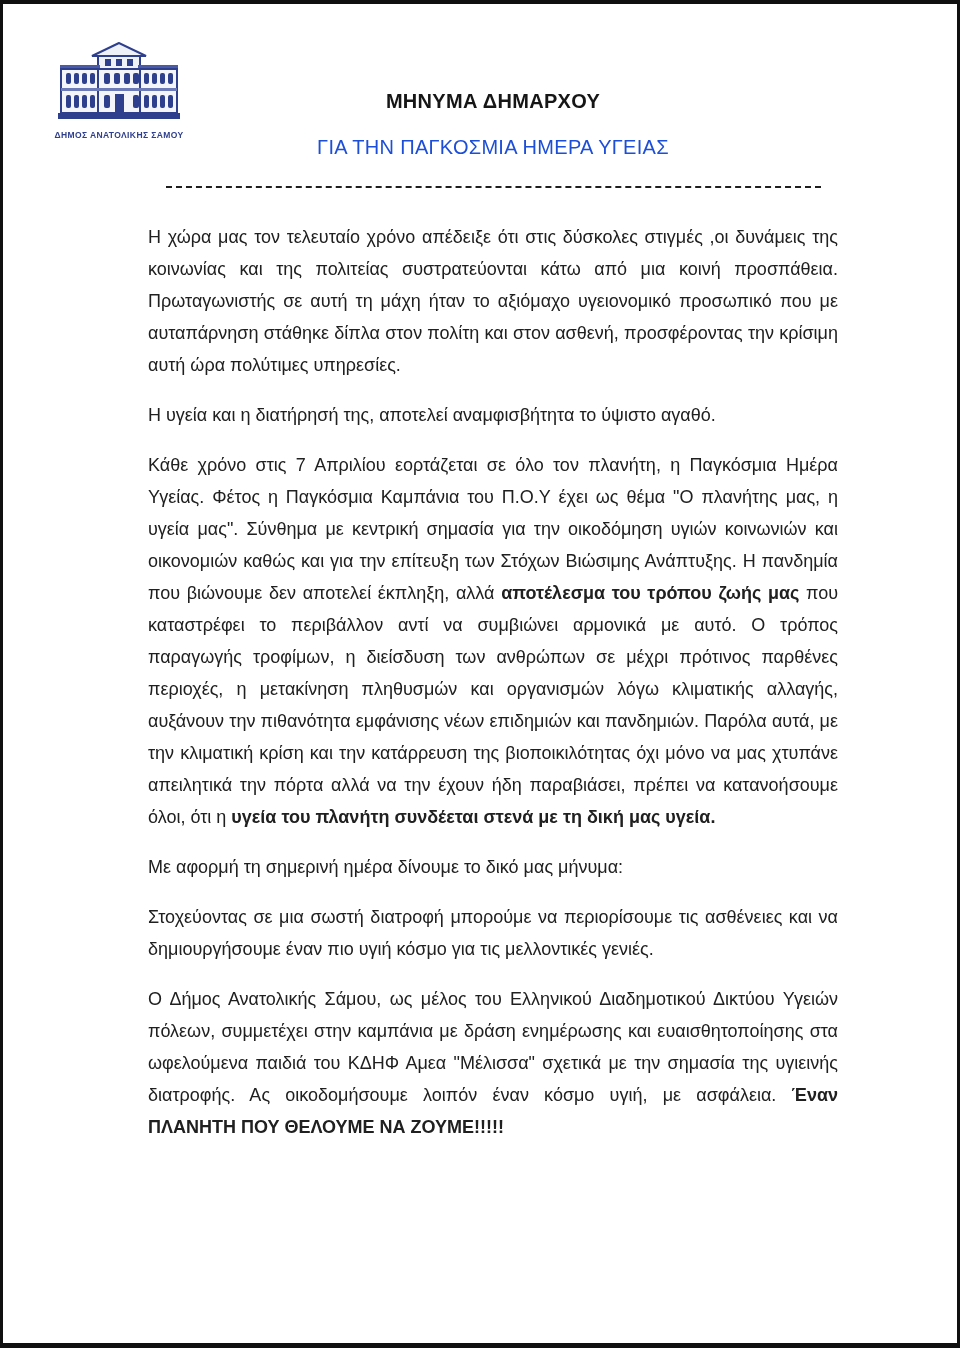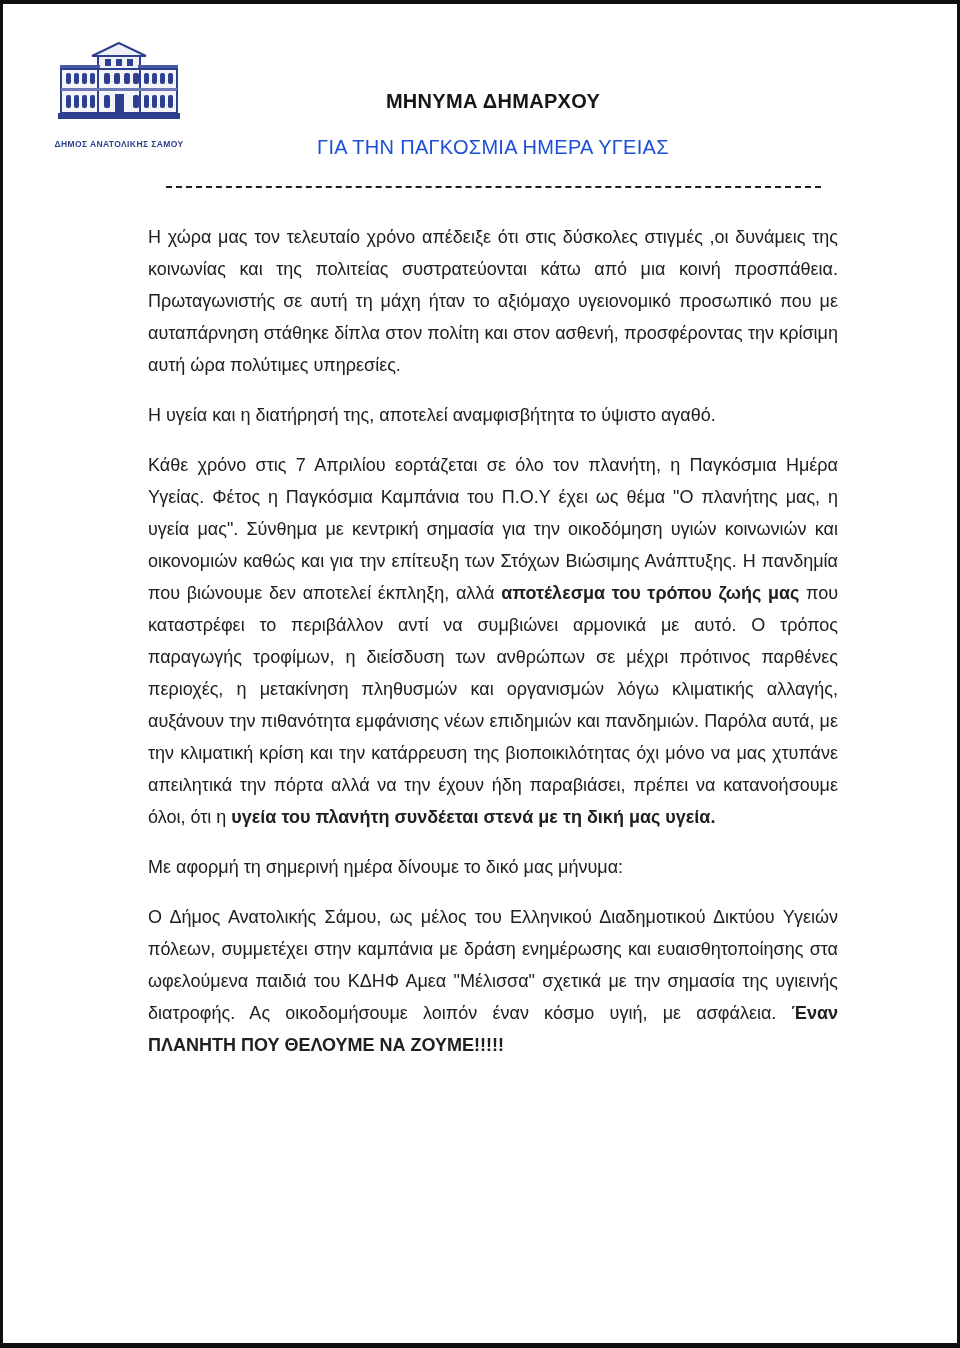--- a/index.html
+++ b/index.html
@@ -23,21 +23,21 @@
   
   .logo-block {
     position: absolute;
     top: 38px;
     left: 50px;
     width: 132px;
     text-align: center;
   }
   .logo-block svg { display: block; margin: 0 auto; }
   .logo-caption {
-    margin-top: 17px;
+    margin-top: 8px;
     font-size: 8.5px;
     font-weight: bold;
     letter-spacing: 0.4px;
     color: #2e3f8e;
     white-space: nowrap;
   }
   
   .content {
     box-sizing: border-box;
     padding: 0 119px 0 145px;
@@ -150,20 +150,21 @@
   <div class="content">
     <h1 class="header-title">ΜΗΝΥΜΑ ΔΗΜΑΡΧΟΥ</h1>
     <h2 class="header-subtitle">ΓΙΑ ΤΗΝ ΠΑΓΚΟΣΜΙΑ ΗΜΕΡΑ ΥΓΕΙΑΣ</h2>
     <hr class="separator">
 
     <div class="doc-body">
         <p class="justify"><span>Η χώρα μας τον τελευταίο χρόνο απέδειξε ότι στις δύσκολες στιγμές ,οι δυνάμεις της κοινωνίας και της πολιτείας συστρατεύονται κάτω από μια κοινή προσπάθεια. Πρωταγωνιστής σε αυτή τη μάχη ήταν το αξιόμαχο υγειονομικό προσωπικό που με αυταπάρνηση στάθηκε δίπλα στον πολίτη και στον ασθενή, προσφέροντας την κρίσιμη αυτή ώρα πολύτιμες υπηρεσίες.</span></p>
         <p class="justify"><span>Η υγεία και η διατήρησή της, αποτελεί αναμφισβήτητα το ύψιστο αγαθό.</span></p>
         <p class="justify"><span>Κάθε χρόνο στις 7 Απριλίου εορτάζεται σε όλο τον πλανήτη, η Παγκόσμια Ημέρα Υγείας. Φέτος η Παγκόσμια Καμπάνια του Π.Ο.Υ έχει ως θέμα "Ο πλανήτης μας, η υγεία μας".  Σύνθημα με κεντρική σημασία για την οικοδόμηση υγιών κοινωνιών και οικονομιών καθώς και για την επίτευξη των Στόχων Βιώσιμης Ανάπτυξης.  Η πανδημία που βιώνουμε δεν αποτελεί έκπληξη, αλλά </span><b>αποτέλεσμα του τρόπου ζωής μας</b><span> που καταστρέφει το περιβάλλον αντί να συμβιώνει αρμονικά με αυτό. Ο τρόπος παραγωγής τροφίμων, η διείσδυση των ανθρώπων σε μέχρι πρότινος παρθένες περιοχές, η μετακίνηση πληθυσμών και οργανισμών λόγω κλιματικής αλλαγής, αυξάνουν την πιθανότητα εμφάνισης νέων επιδημιών και πανδημιών. Παρόλα αυτά, με την κλιματική κρίση και την κατάρρευση της βιοποικιλότητας όχι μόνο να μας χτυπάνε απειλητικά την πόρτα αλλά να την έχουν ήδη παραβιάσει, πρέπει να κατανοήσουμε όλοι, ότι η </span><b>υγεία του πλανήτη συνδέεται στενά με τη δική μας υγεία.</b></p>
         <p class="justify"><span>Με αφορμή τη σημερινή ημέρα δίνουμε το δικό μας μήνυμα:</span></p>
+        <p class="justify"><span>Στοχεύοντας σε μια σωστή διατροφή μπορούμε να περιορίσουμε τις ασθένειες και να δημιουργήσουμε έναν πιο υγιή κόσμο για τις μελλοντικές γενιές.</span></p>
         <p class="justify"><span>Ο Δήμος Ανατολικής Σάμου, ως μέλος του Ελληνικού Διαδημοτικού Δικτύου Υγειών πόλεων, συμμετέχει στην καμπάνια  με δράση ενημέρωσης και ευαισθητοποίησης στα ωφελούμενα παιδιά του ΚΔΗΦ Αμεα "Μέλισσα" σχετικά με την σημασία της υγιεινής διατροφής.  Ας οικοδομήσουμε λοιπόν έναν κόσμο υγιή, με ασφάλεια. </span><b>Έναν ΠΛΑΝΗΤΗ ΠΟΥ ΘΕΛΟΥΜΕ ΝΑ ΖΟΥΜΕ!!!!!</b></p>
       </div>
 
     <div class="signature">
     </div>
   </div>
 
 </div>
 
 </body></html>

